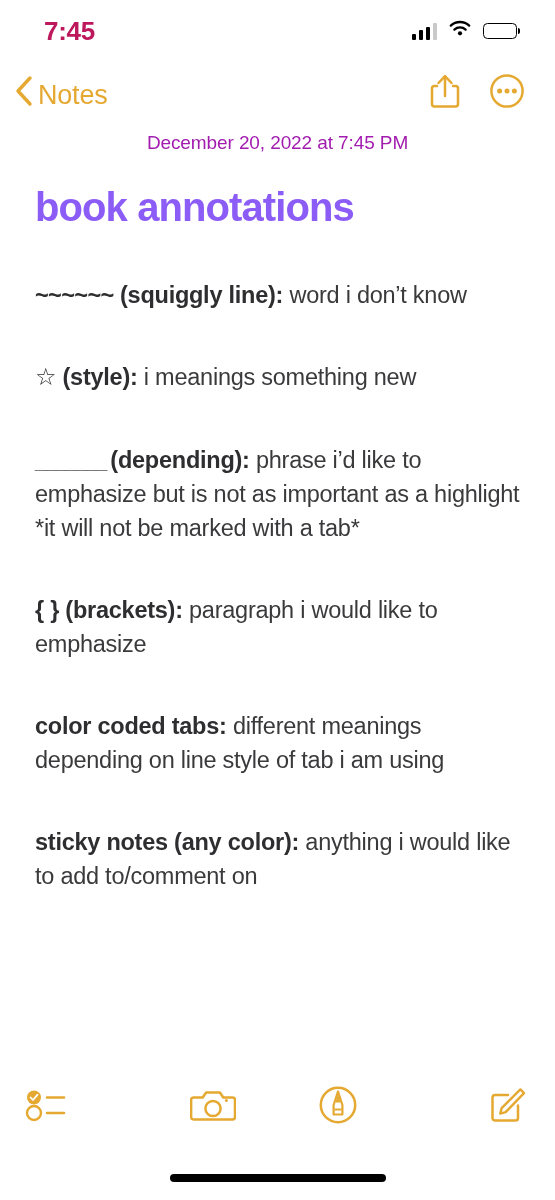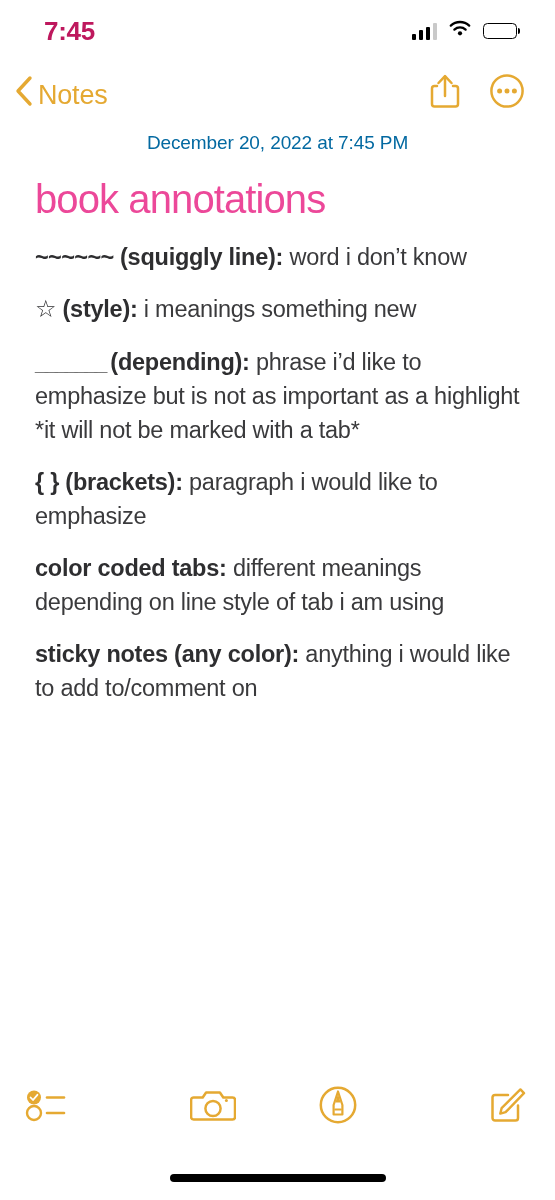--- a/index.html
+++ b/index.html
@@ -56,37 +56,37 @@
   .nav-actions { display:flex; align-items:center; gap:28px; }
   .nav-icon { cursor:pointer; display:block; }
 
   
   .note {
     padding:0 35px;
   }
   .note-date {
     text-align:center;
     font-size:19px;
-    color:#0369a1;
+    color:#a21caf;
     margin-top:8px;
     letter-spacing:-0.1px;
   }
   .note-title {
     font-size:40px;
-    font-weight:normal;
-    color:#ec4899;
+    font-weight:bold;
+    color:#8b5cf6;
     letter-spacing:-0.9px;
-    margin-top:22px;
+    margin-top:30px;
     line-height:1.15;
   }
   .para {
     font-size:23.5px;
     color:#3a3a3c;
     line-height:1.45;
-    margin-top:18px;
+    margin-top:48px;
     letter-spacing:-0.25px;
   }
   .para b { font-weight:bold; color:#2e2e30; }
   .para .mark { font-weight:bold; color:#2e2e30; }
   .para .ul-mark {
     font-weight:bold; color:#737373;
     letter-spacing:-3.2px;
     display:inline-block;
   }
   .para .tilde { font-weight:bold; color:#2e2e30; letter-spacing:-0.6px; }

